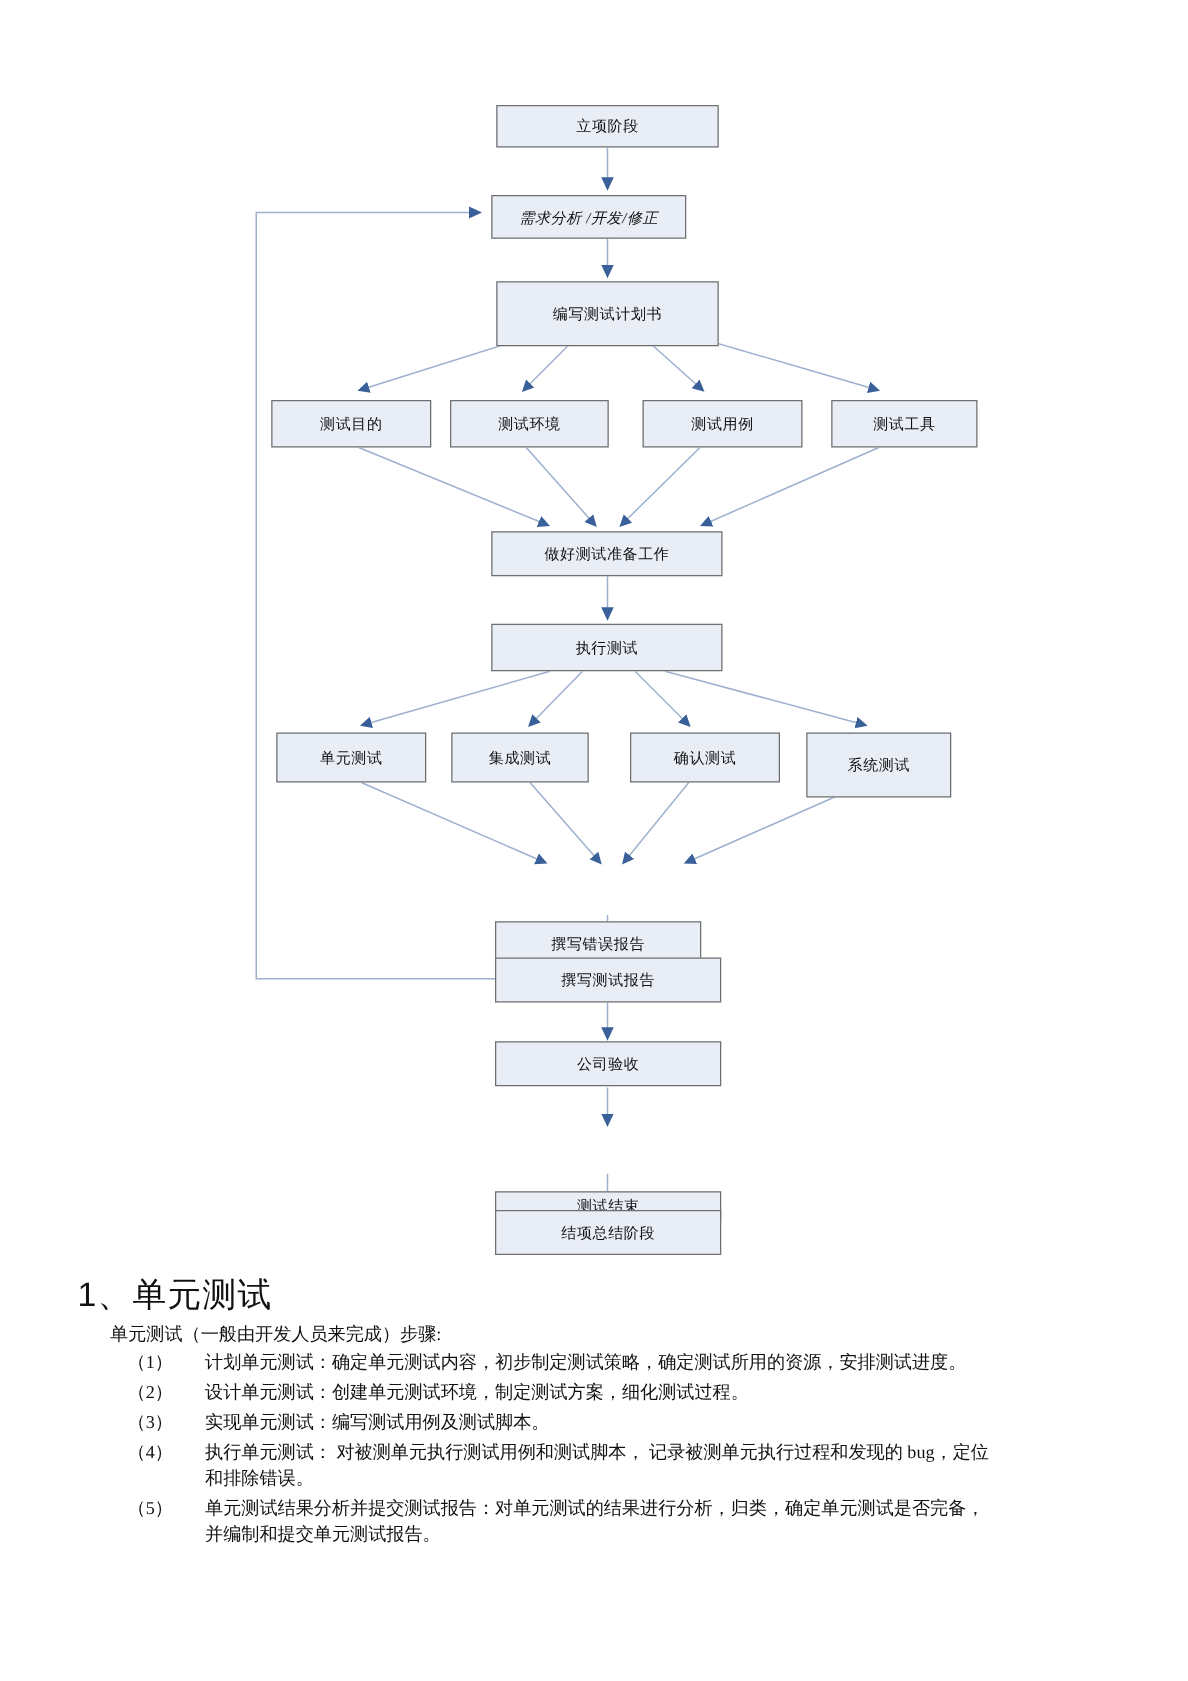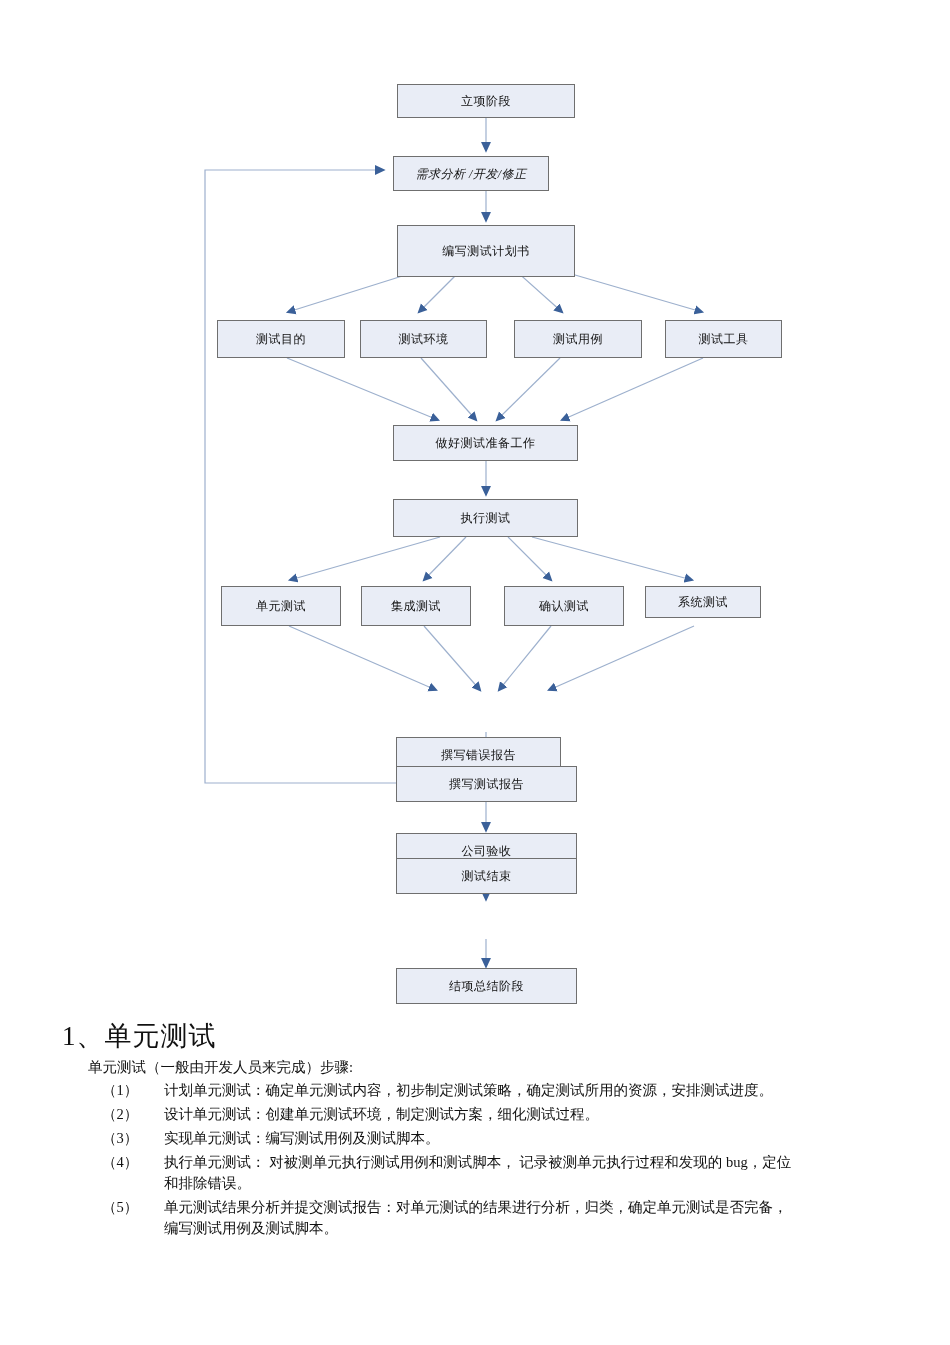--- a/index.html
+++ b/index.html
@@ -47,21 +47,21 @@
   }
 
   
   #text-section {
     position: absolute;
     left: 0;
     top: 1018px;
     width: 950px;
   }
   #section-heading {
-    font-family: Liberation Serif, serif;
+    font-family: Liberation Sans, sans-serif;
     font-size: 27px;
     font-weight: normal;
     color: #111;
     margin: 0 0 4px 62px;
     letter-spacing: 1px;
   }
   #intro-line {
     margin: 0 0 3px 88px;
     font-size: 14.5px;
     font-family: "Liberation Serif", "DejaVu Serif", serif;
@@ -180,37 +180,37 @@
 
   <div class="node" style="left:221px; top:586px; width:120px; height:40px;">
     <span>单元测试</span>
   </div>
   <div class="node" style="left:361px; top:586px; width:110px; height:40px;">
     <span>集成测试</span>
   </div>
   <div class="node" style="left:504px; top:586px; width:120px; height:40px;">
     <span>确认测试</span>
   </div>
-  <div class="node" style="left:645px; top:586px; width:116px; height:32px;">
+  <div class="node" style="left:645px; top:586px; width:116px; height:52px;">
     <span>系统测试</span>
   </div>
 
   <div class="node" style="left:396px; top:737px; width:165px; height:35px;">
     <span>撰写错误报告</span>
   </div>
 
   <div class="node" style="left:396px; top:766px; width:181px; height:36px;">
     <span>撰写测试报告</span>
   </div>
 
   <div class="node" style="left:396px; top:833px; width:181px; height:36px;">
     <span>公司验收</span>
   </div>
 
-  <div class="node" style="left:396px; top:858px; width:181px; height:36px;text-align:center;">
+  <div class="node" style="left:396px; top:953px; width:181px; height:24px;text-align:center;">
     <span>测试结束</span>
   </div>
 
   <div class="node" style="left:396px; top:968px; width:181px; height:36px;">
     <span>结项总结阶段</span>
   </div>
 
 </div>
 
 <div id="text-section">
@@ -239,17 +239,17 @@
     <span class="step-body">
       <span class="cont">执行单元测试： 对被测单元执行测试用例和测试脚本， 记录被测单元执行过程和发现的 bug，定位</span>
       <span class="cont">和排除错误。</span>
     </span>
   </div>
 
   <div class="step-row">
     <span class="step-num">（5）</span>
     <span class="step-body">
       <span class="cont">单元测试结果分析并提交测试报告：对单元测试的结果进行分析，归类，确定单元测试是否完备，</span>
-      <span class="cont">编写测试用例及测试脚本。</span>
+      <span class="cont">并编制和提交单元测试报告。</span>
     </span>
   </div>
 
 </div>
 
 </body></html>

